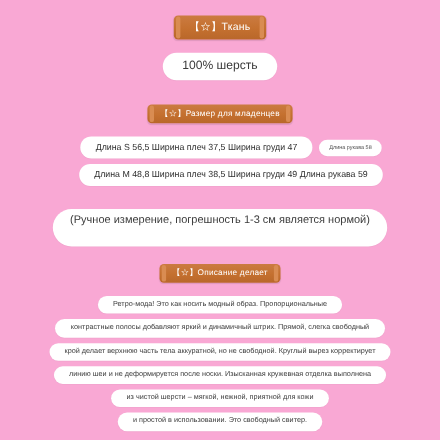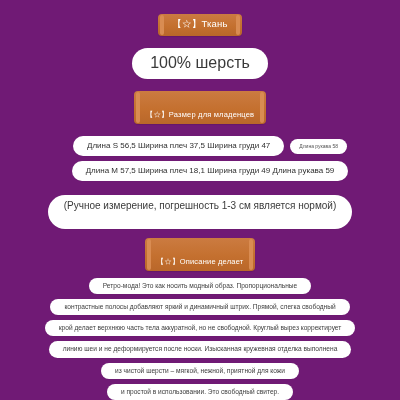--- a/index.html
+++ b/index.html
@@ -10,21 +10,21 @@
     width: 400px;
     height: 400px;
     background: #e9e9e9;
     font-family: "Liberation Sans", sans-serif;
     overflow: hidden;
   }
   .page {
     position: relative;
     width: 400px;
     height: 400px;
-    background: #701a75;
+    background: #f9a8d4;
     display: flex;
     flex-direction: column;
     align-items: center;
     box-sizing: border-box;
     padding-top: 14px;
   }
 
   
   .section-badge {
     position: relative;
@@ -47,33 +47,33 @@
     top: 1px;
     bottom: 1px;
     width: 4px;
     background: #d98c52;
     border-radius: 2px;
   }
   .section-badge::before { left: 2px; }
   .section-badge::after  { right: 2px; }
   .badge-label { position: relative; z-index: 2; }
 
-  .badge-sm { font-size: 7.5px; padding: 19px 12px 4px 12px; }
+  .badge-sm { font-size: 7.5px; padding: 3px 12px 4px 12px; }
 
   
   .pill {
     background: #ffffff;
     border-radius: 999px;
     color: #3a3a3a;
     display: inline-block;
     box-shadow: 0 0.5px 1px rgba(0,0,0,0.05);
     white-space: nowrap;
   }
   .pill-lg {
-    font-size: 16px;
+    font-size: 11px;
     padding: 6px 18px 7px 18px;
   }
   .pill-row {
     font-size: 8px;
     padding: 5px 14px 6px 14px;
     color: #2f2f2f;
   }
   .pill-tiny {
     font-size: 5px;
     padding: 4px 9px 5px 9px;
@@ -133,21 +133,21 @@
   <div class="section-badge badge-sm">
     <span class="badge-label">【☆】Размер для младенцев</span>
   </div>
 
   <div class="sizes-block">
     <div class="size-row">
       <span class="pill pill-row">Длина S 56,5 Ширина плеч 37,5 Ширина груди 47</span>
       <span class="pill pill-tiny">Длина рукава 58</span>
     </div>
     <div class="size-row">
-      <span class="pill pill-row">Длина M 57,5 Ширина плеч 18,1 Ширина груди 49 Длина рукава 59</span>
+      <span class="pill pill-row">Длина M 48,8 Ширина плеч 38,5 Ширина груди 49 Длина рукава 59</span>
     </div>
   </div>
 
   <div class="spacer-2"></div>
 
   <span class="pill pill-note">(Ручное измерение, погрешность 1-3 см является нормой)</span>
 
   <div class="spacer-3"></div>
 
   <div class="section-badge badge-sm">

